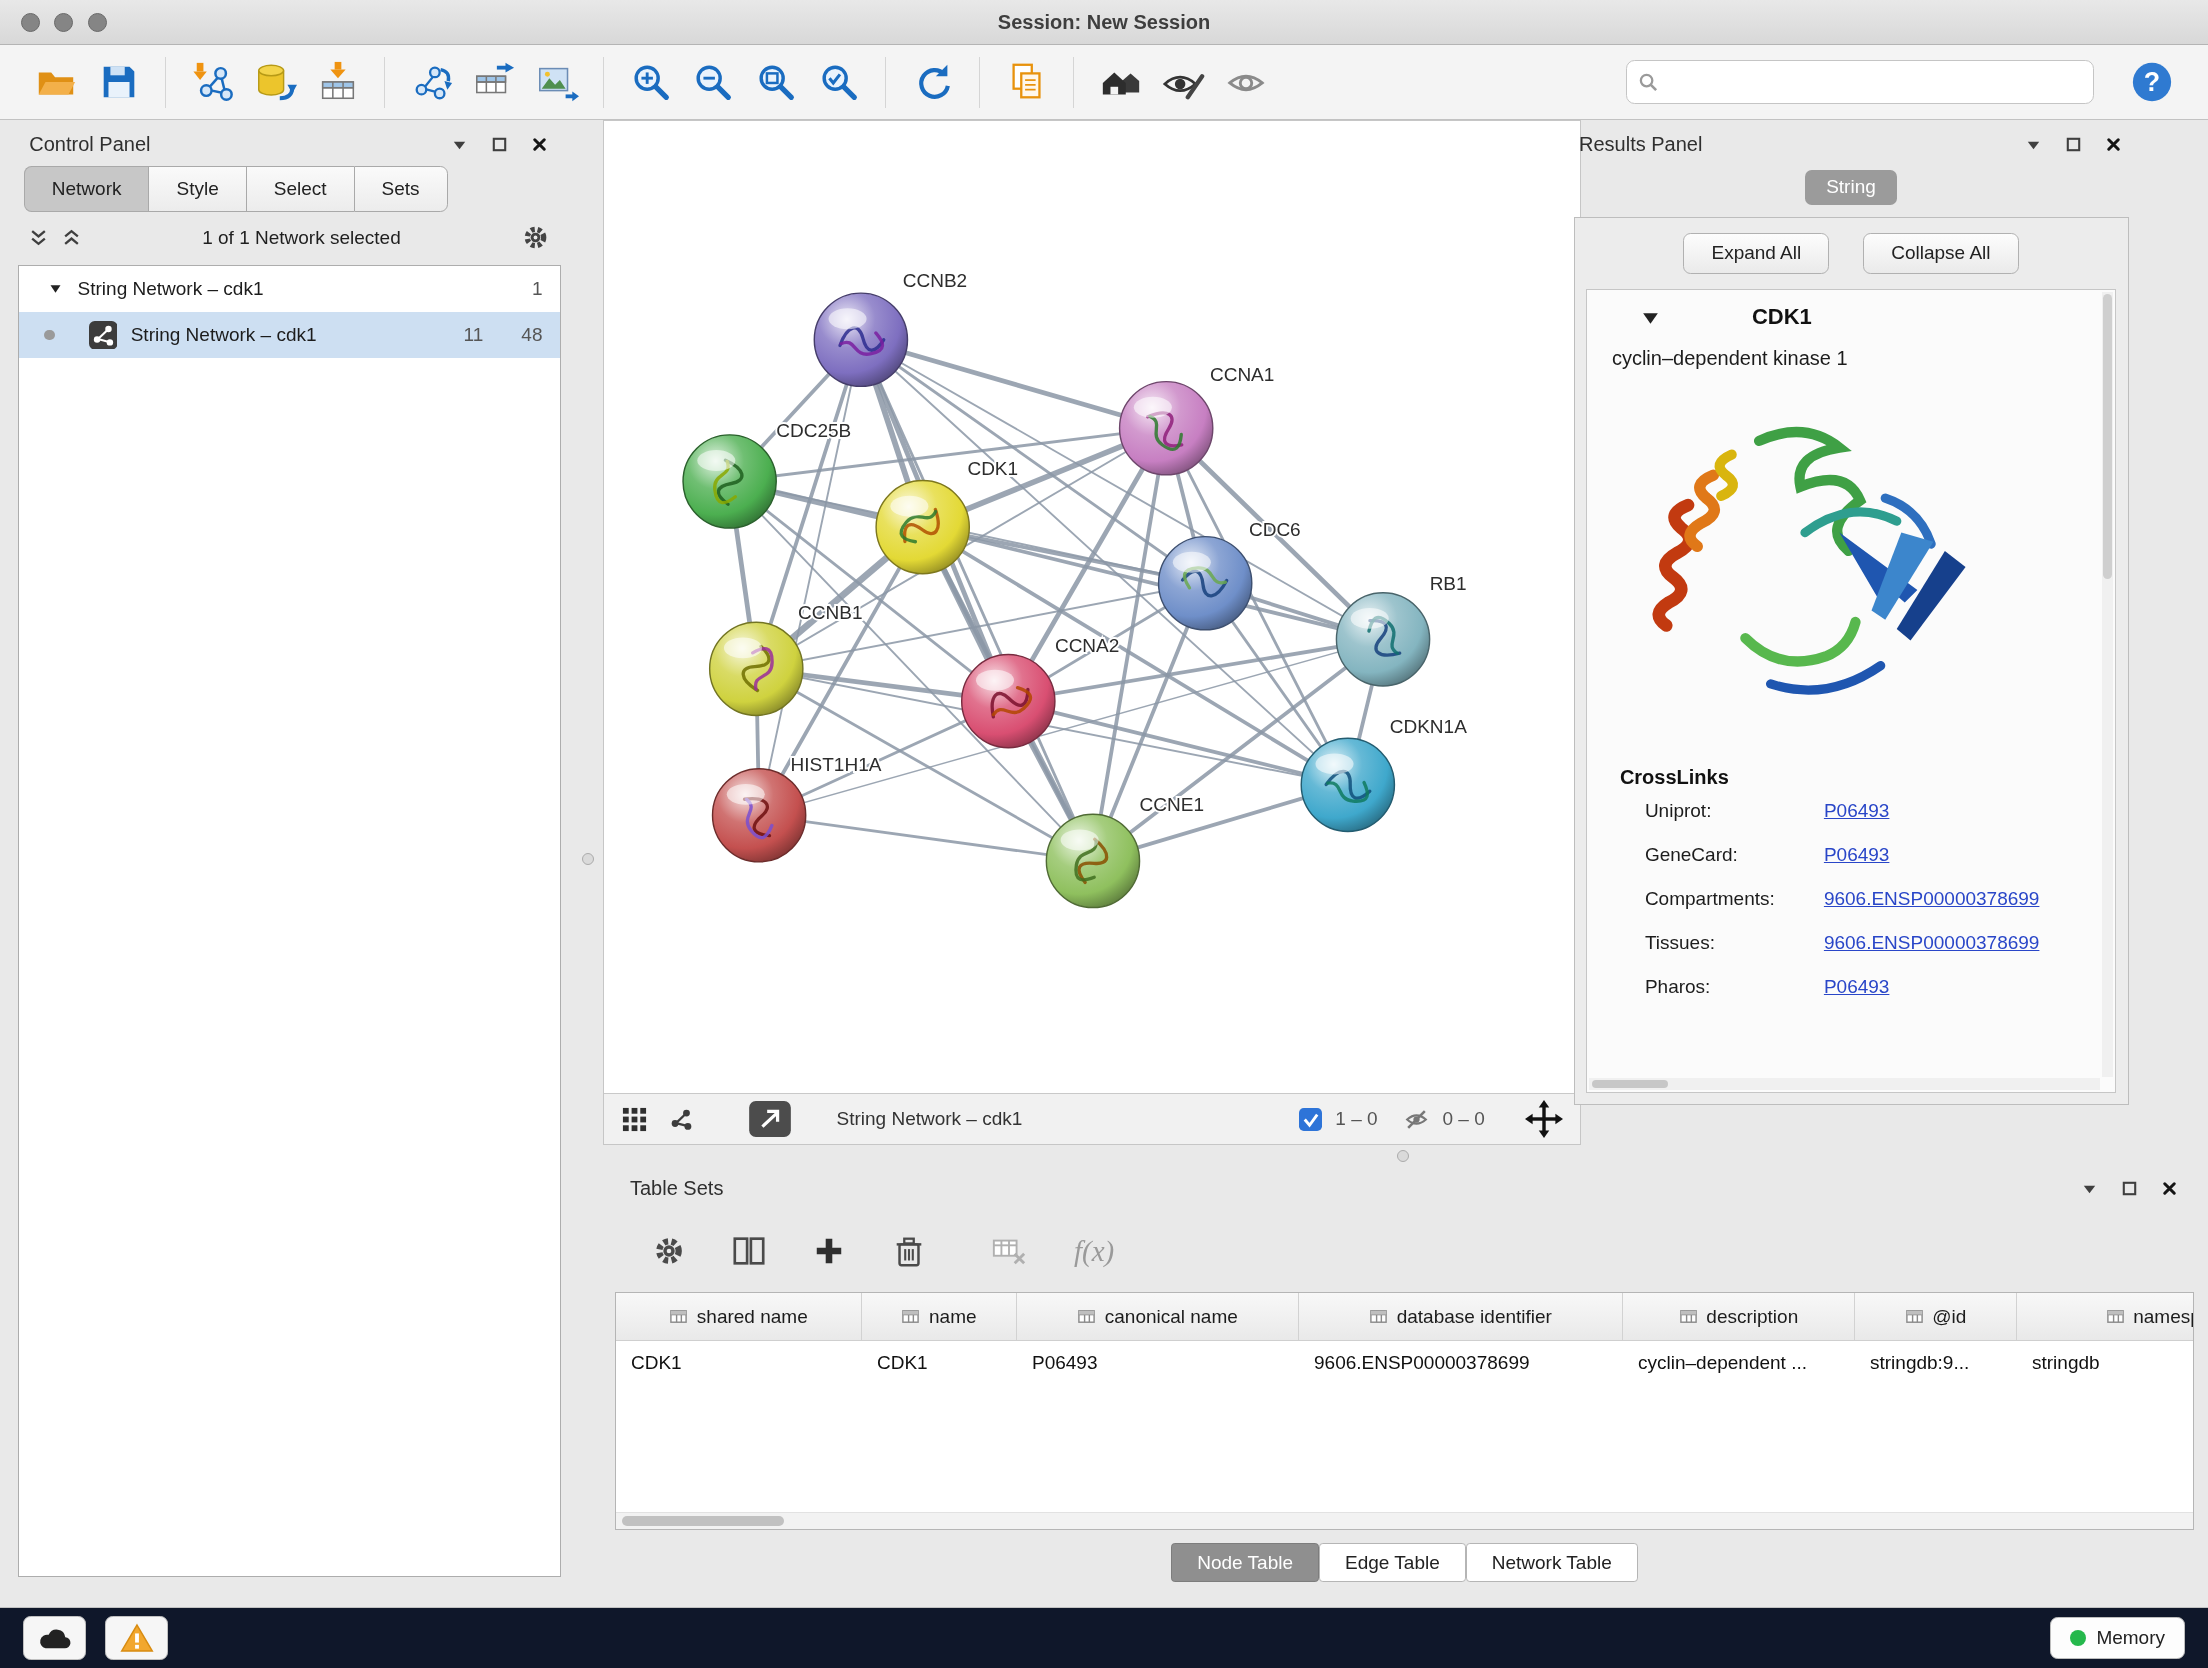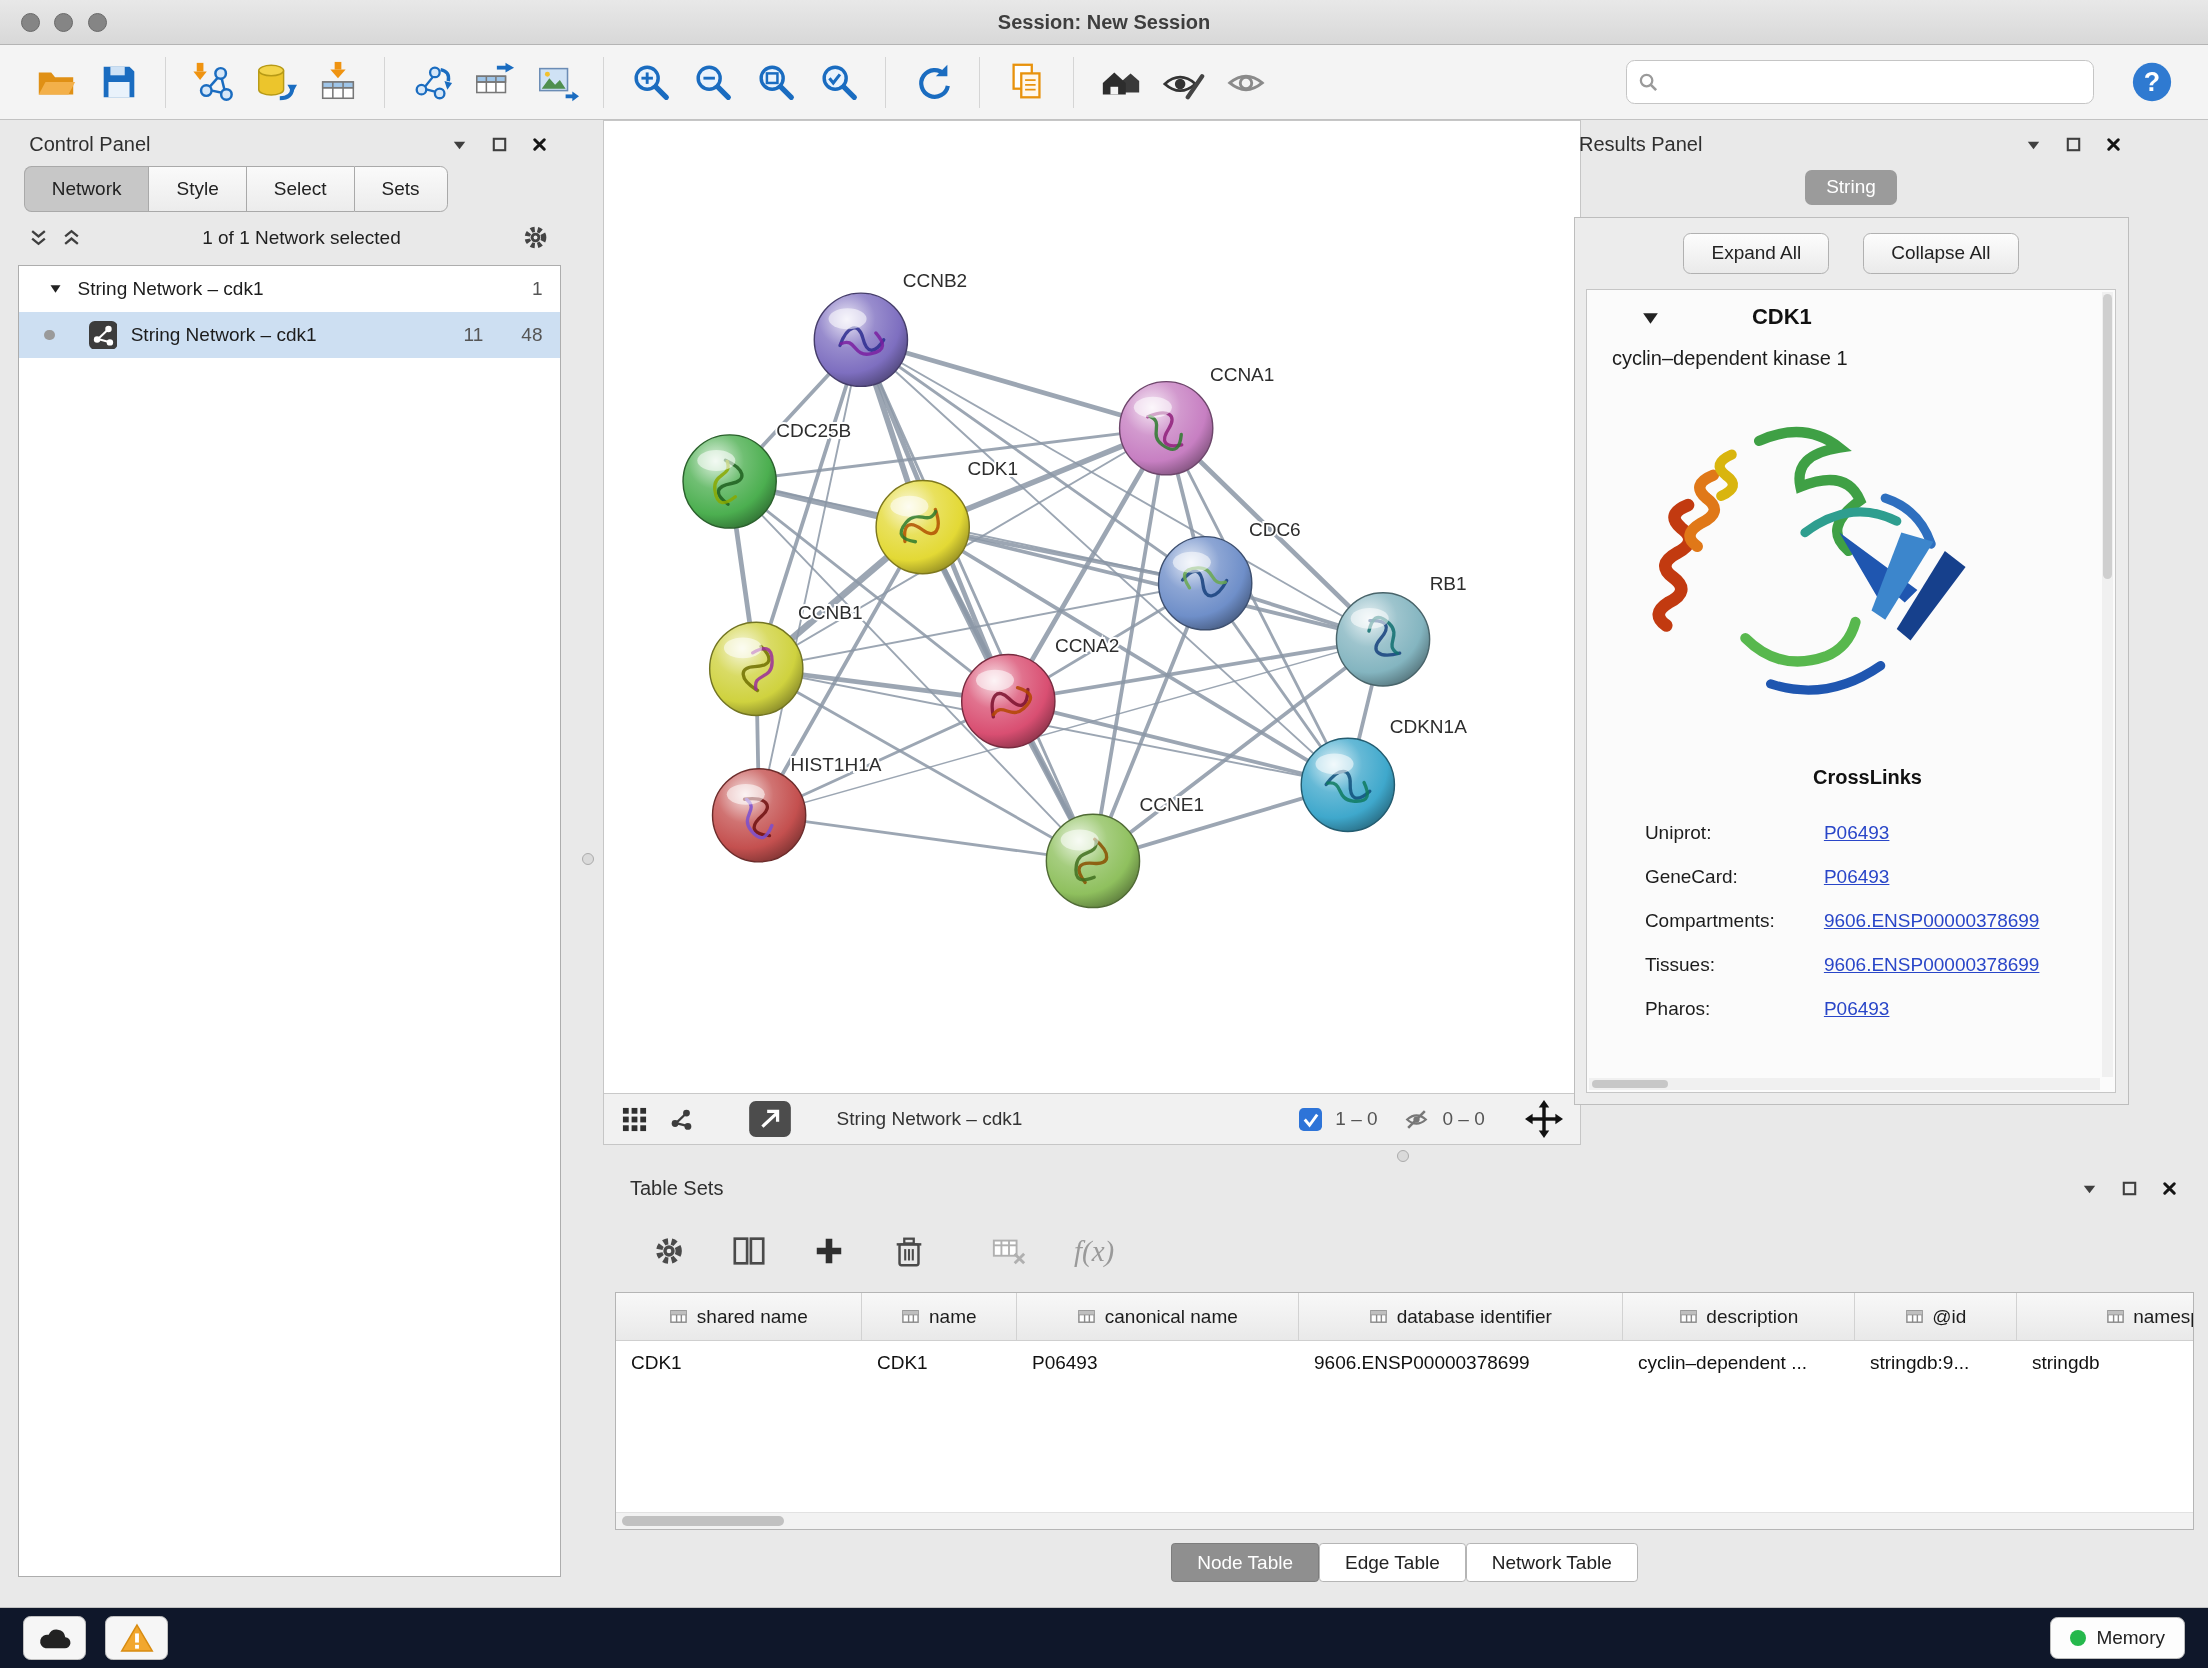--- a/index.html
+++ b/index.html
@@ -60,22 +60,22 @@
   .rp-box{flex:1;margin:0 9.5px;border:1px solid #bdbdbd;background:#ececec;display:flex;flex-direction:column;}
   .rp-buttons{display:flex;justify-content:center;gap:34px;padding:15px 0 13.3px;flex:none;}
   .btn{font-size:19px;padding:8.6px 27px;border:1px solid #b1b1b1;border-radius:7.6px;background:linear-gradient(#fdfdfd,#eaeaea);color:#222;}
   .rp-section{flex:1;margin:1.9px 11.4px 11.4px;border:1px solid #c6c6c6;background:#fbfbfb;position:relative;overflow:hidden;}
   .rp-sec-header{display:flex;align-items:center;height:55px;}
   .rp-sec-tri{margin-left:53px;}
   .rp-sec-title{font-size:22px;font-weight:bold;margin-left:91px;color:#111;}
   .rp-subtitle{font-size:20px;margin:1.9px 0 0 25px;color:#1c1c1c;}
   .rp-protein{margin:25px 0 0 28.5px;}
   .rp-crosslinks{margin:27px 0 0 33px;}
-  .rp-cl-title{font-size:20px;font-weight:bold;color:#111;margin-bottom:11.4px;text-align:center;}
-  .cl-row{display:flex;height:44px;align-items:flex-end;padding-left:25px;}
+  .rp-cl-title{font-size:20px;font-weight:bold;color:#111;margin-bottom:11.4px;}
+  .cl-row{display:flex;height:44px;align-items:flex-start;padding-left:25px;}
   .cl-label{width:179px;font-size:19px;color:#1c1c1c;}
   .cl-link{font-size:19px;color:#2946c8;text-decoration:underline;}
   .rp-vscroll{position:absolute;right:1.9px;top:1.9px;bottom:15px;width:11.4px;background:#f0f0f0;}
   .rp-vthumb{position:absolute;left:1.4px;top:1.9px;width:8.6px;height:285px;background:#cfcfcf;border-radius:4.8px;}
   .rp-hscroll{position:absolute;left:1.9px;right:15px;bottom:1.9px;height:11.4px;background:#f0f0f0;}
   .rp-hthumb{width:76px;height:8.6px;background:#c7c7c7;border-radius:4.8px;margin:1.4px 0 0 2.9px;}
 
   
   .table-panel{position:absolute;left:615px;top:1166px;width:1579px;height:426px;display:flex;flex-direction:column;}
   .tp-toolbar{display:flex;align-items:center;height:82px;padding:0 38px;gap:46px;flex:none;}

